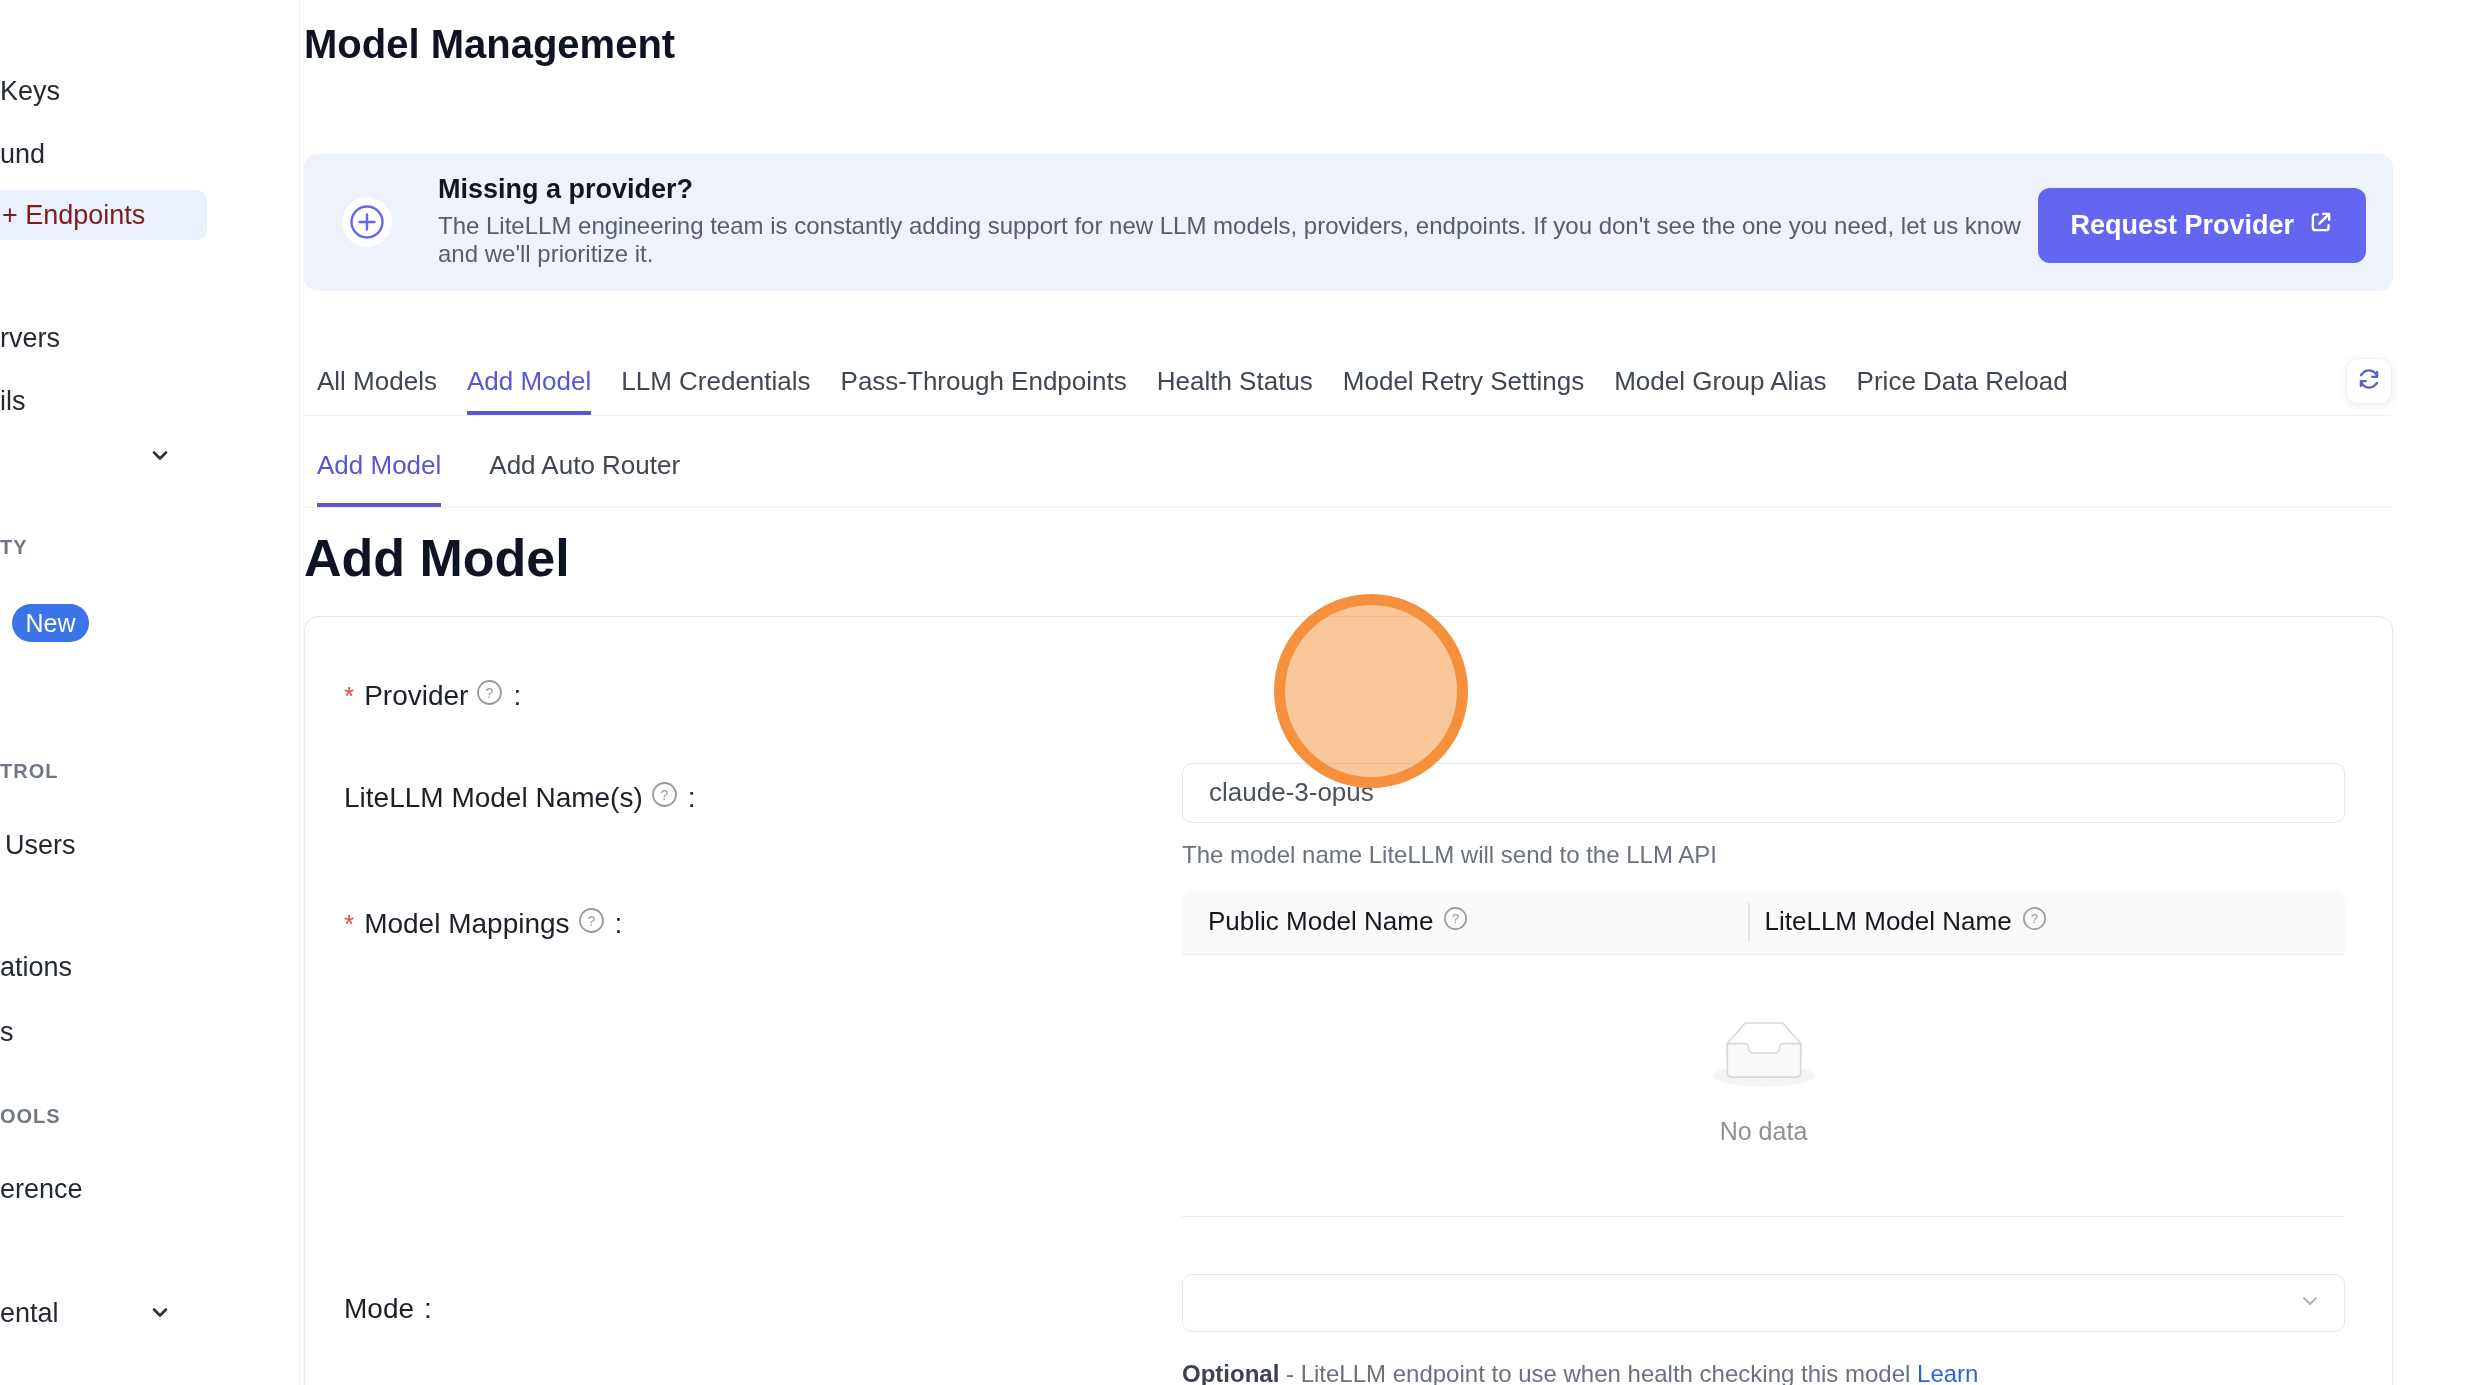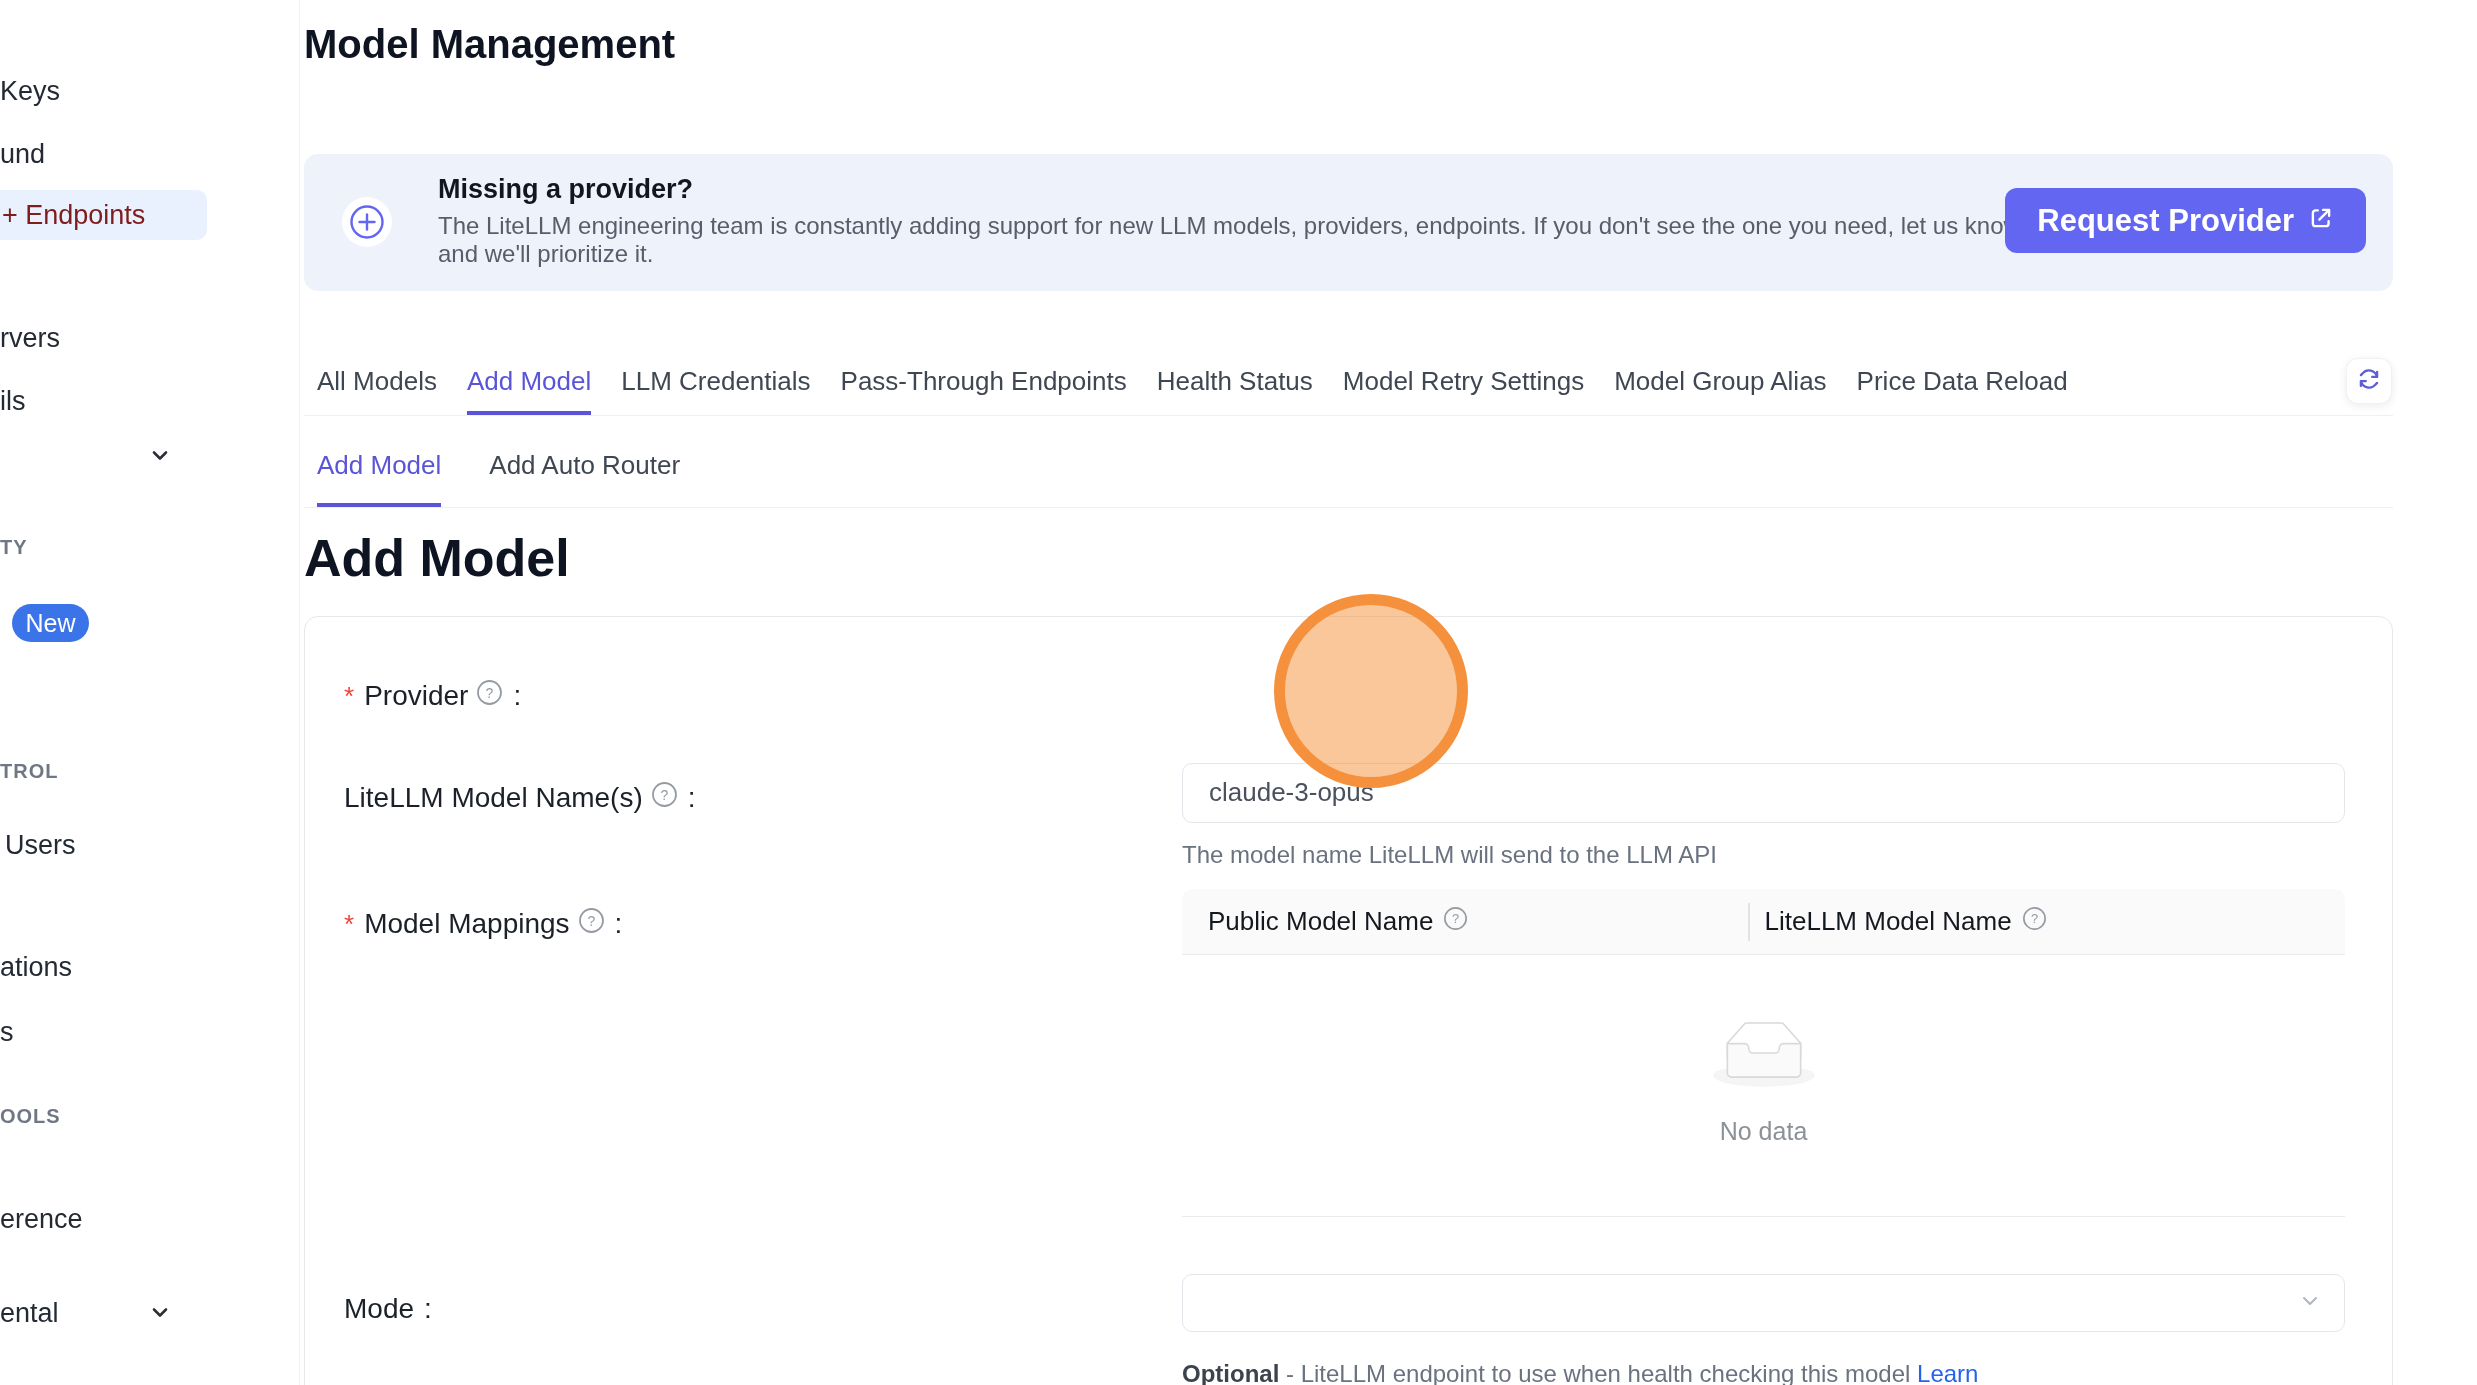--- a/index.html
+++ b/index.html
@@ -25,22 +25,22 @@
   .page-sub { position:absolute; left:0; top:76px; font-size:27px; color:#5b6472; }
 
   
   .banner { position:absolute; left:0; top:154px; width:2089px; height:137px;
     background:#edf2fb; border-radius:14px; }
   .banner-icon { position:absolute; left:38px; top:43px; width:50px; height:50px; border-radius:50%;
     background:#fff; display:flex; align-items:center; justify-content:center; }
   .banner-title { position:absolute; left:134px; top:20px; font-size:27px; font-weight:700; color:#12161f; }
   .banner-body { position:absolute; left:134px; top:58px; width:1600px; font-size:24px;
     line-height:28px; color:#575e6a; }
-  .req-btn { position:absolute; right:27px; top:34px; height:65px; padding:0 32px;
-    background:#6366f1; border:none; border-radius:12px; color:#fff; font-size:31px; font-weight:600;
+  .req-btn { position:absolute; right:27px; top:34px; height:75px; padding:0 32px;
+    background:#6366f1; border:none; border-radius:12px; color:#fff; font-size:27px; font-weight:600;
     font-family:inherit; display:flex; align-items:center; gap:14px; cursor:pointer;margin-left:36px; }
 
   
   .tabs { position:absolute; left:0; top:366px; width:2089px; border-bottom:1px solid #f0f0f2;
     display:flex; gap:30px; padding-left:13px; }
   .tab { font-size:26px; color:#3f4752; padding-bottom:14px; border-bottom:4px solid transparent;
     white-space:nowrap; cursor:pointer; }
   .tab.active { color:#5a54d8; border-bottom-color:#5a54d8; }
   .refresh-btn { position:absolute; left:2042px; top:358px; width:46px; height:46px; background:#fff;
     border:1px solid #f1f1f4; border-radius:12px; box-shadow:0 2px 8px rgba(0,0,0,.08);
@@ -106,21 +106,21 @@
         <polyline points="6 9.5 12 15.5 18 9.5" stroke="#2a3038" stroke-width="2.6" stroke-linecap="round" stroke-linejoin="round"></polyline>
       </svg>
   </span>
   <div class="sb-section" style="top:536px">TY</div>
   <div class="sb-badge">New</div>
   <div class="sb-section" style="top:760px">TROL</div>
   <div class="sb-item" style="top:830px; left:5px">Users</div>
   <div class="sb-item" style="top:952px">ations</div>
   <div class="sb-item" style="top:1017px">s</div>
   <div class="sb-section" style="top:1105px">OOLS</div>
-  <div class="sb-item" style="top:1204px">erence</div>
+  <div class="sb-item" style="top:1174px">erence</div>
   <div class="sb-item" style="top:1298px">ental</div>
   <span class="sb-chev" style="top:1300px">
     <svg width="24" height="24" viewBox="0 0 24 24" fill="none">
         <polyline points="6 9.5 12 15.5 18 9.5" stroke="#2a3038" stroke-width="2.6" stroke-linecap="round" stroke-linejoin="round"></polyline>
       </svg>
   </span>
 </nav>
 
 <main id="main">
 

